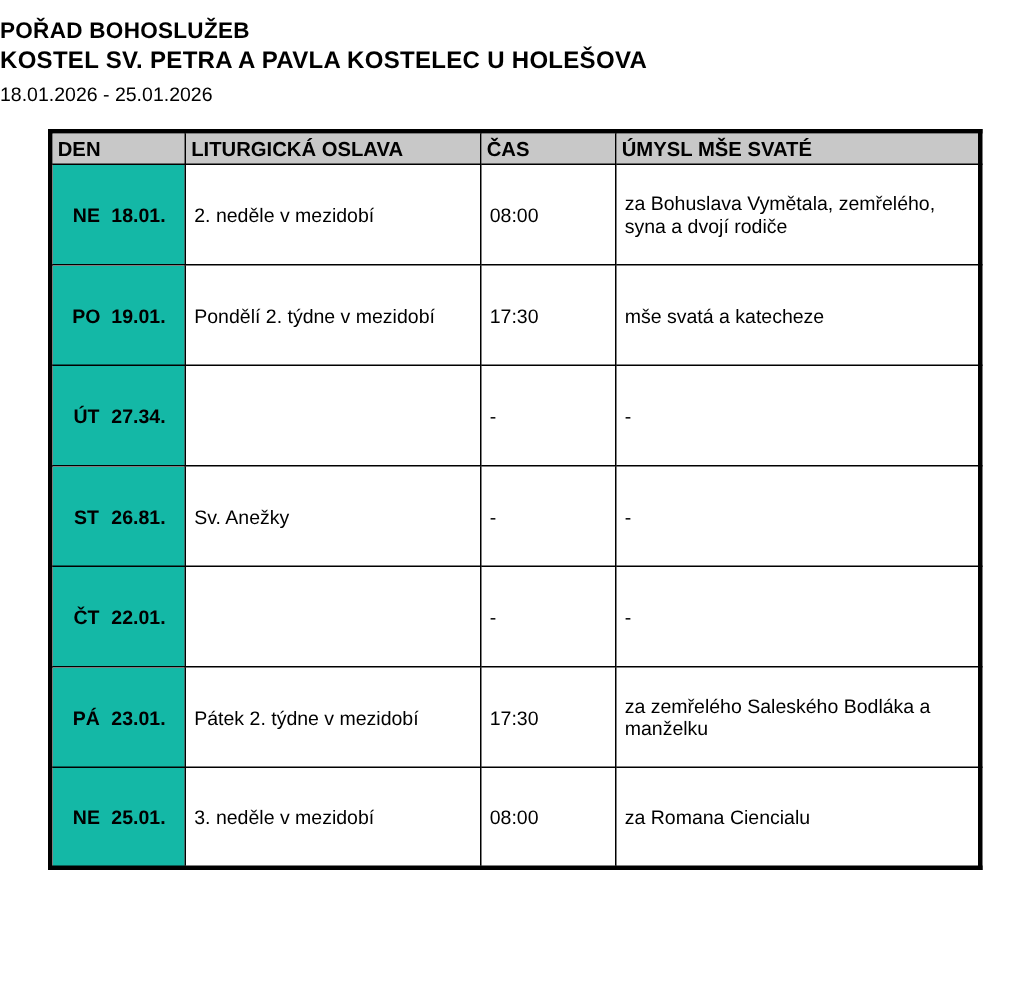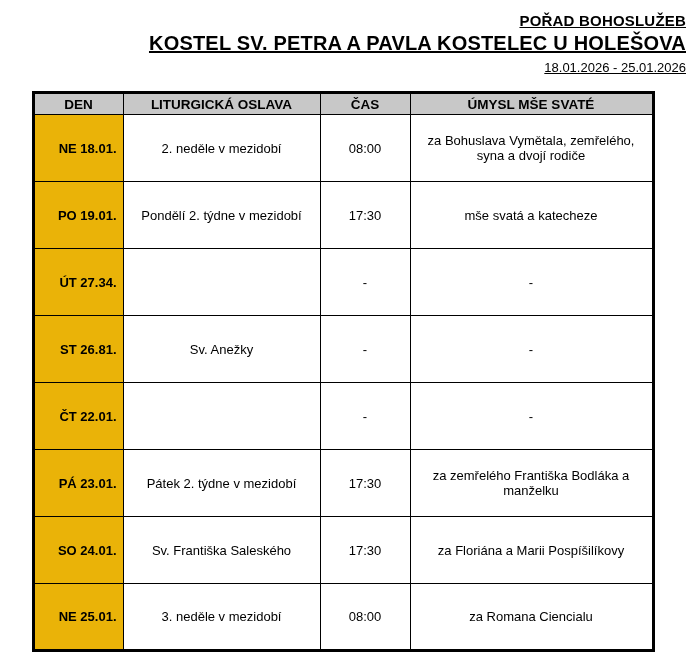--- a/index.html
+++ b/index.html
@@ -7,65 +7,65 @@
   body {
     font-family: "Liberation Sans", sans-serif;
     color: #000000;
     width: 686px;
   }
   .page {
     width: 686px;
     height: 672px;
     padding-top: 12px;
   }
-  .doc-header { text-align: right; text-decoration: underline; }
+  .doc-header { text-align: left; }
   .doc-title {
     font-size: 15px;
     font-weight: bold;
     margin: 0 0 3px 0;
     letter-spacing: 0.2px;
   }
   .doc-subtitle {
-    font-size: 20px;
+    font-size: 16px;
     font-weight: bold;
     margin: 0 0 5px 0;
     letter-spacing: 0.2px;
   }
   .doc-dates {
     font-size: 13px;
     font-weight: normal;
     margin: 0 0 16px 0;
   }
   table.schedule {
     border-collapse: collapse;
     table-layout: fixed;
     width: 620px;
     margin: 0 auto;
     border: 3px solid #000000;
   }
   .schedule th, .schedule td {
     border: 1px solid #000000;
     font-size: 13px;
-    text-align: center;
+    text-align: left;
     vertical-align: middle;
     padding: 2px 6px;
     overflow: hidden;
   }
   .schedule thead th {
     background: #c8c8c8;
     font-weight: bold;
     font-size: 13.5px;
     height: 22px;
     padding: 2px 4px;
   }
   .schedule tbody td { height: 67px; }
   .schedule td.day-cell {
-    background: #eab308;
+    background: #14b8a6;
     font-weight: bold;
-    text-align: right;
+    text-align: center;
     padding-left: 4px;
     white-space: nowrap;
   }
   .day-abbr { display: inline-block; min-width: 26px; }
   .day-date { display: inline-block; }
 </style>
 </head>
 <body>
 
 <div class="page">
@@ -137,30 +137,21 @@
         <td>-</td>
         <td>-</td>
       </tr>
       <tr>
         <td class="day-cell">
           <span class="day-abbr">PÁ</span>
           <span class="day-date">23.01.</span>
         </td>
         <td>Pátek 2. týdne v mezidobí</td>
         <td>17:30</td>
-        <td>za zemřelého Františka Bodláka a manželku</td>
-      </tr>
-      <tr>
-        <td class="day-cell">
-          <span class="day-abbr">SO</span>
-          <span class="day-date">24.01.</span>
-        </td>
-        <td>Sv. Františka Saleského</td>
-        <td>17:30</td>
-        <td>za Floriána a Marii Pospíšilíkovy</td>
+        <td>za zemřelého Saleského Bodláka a manželku</td>
       </tr>
       <tr>
         <td class="day-cell">
           <span class="day-abbr">NE</span>
           <span class="day-date">25.01.</span>
         </td>
         <td>3. neděle v mezidobí</td>
         <td>08:00</td>
         <td>za Romana Ciencialu</td>
       </tr>

